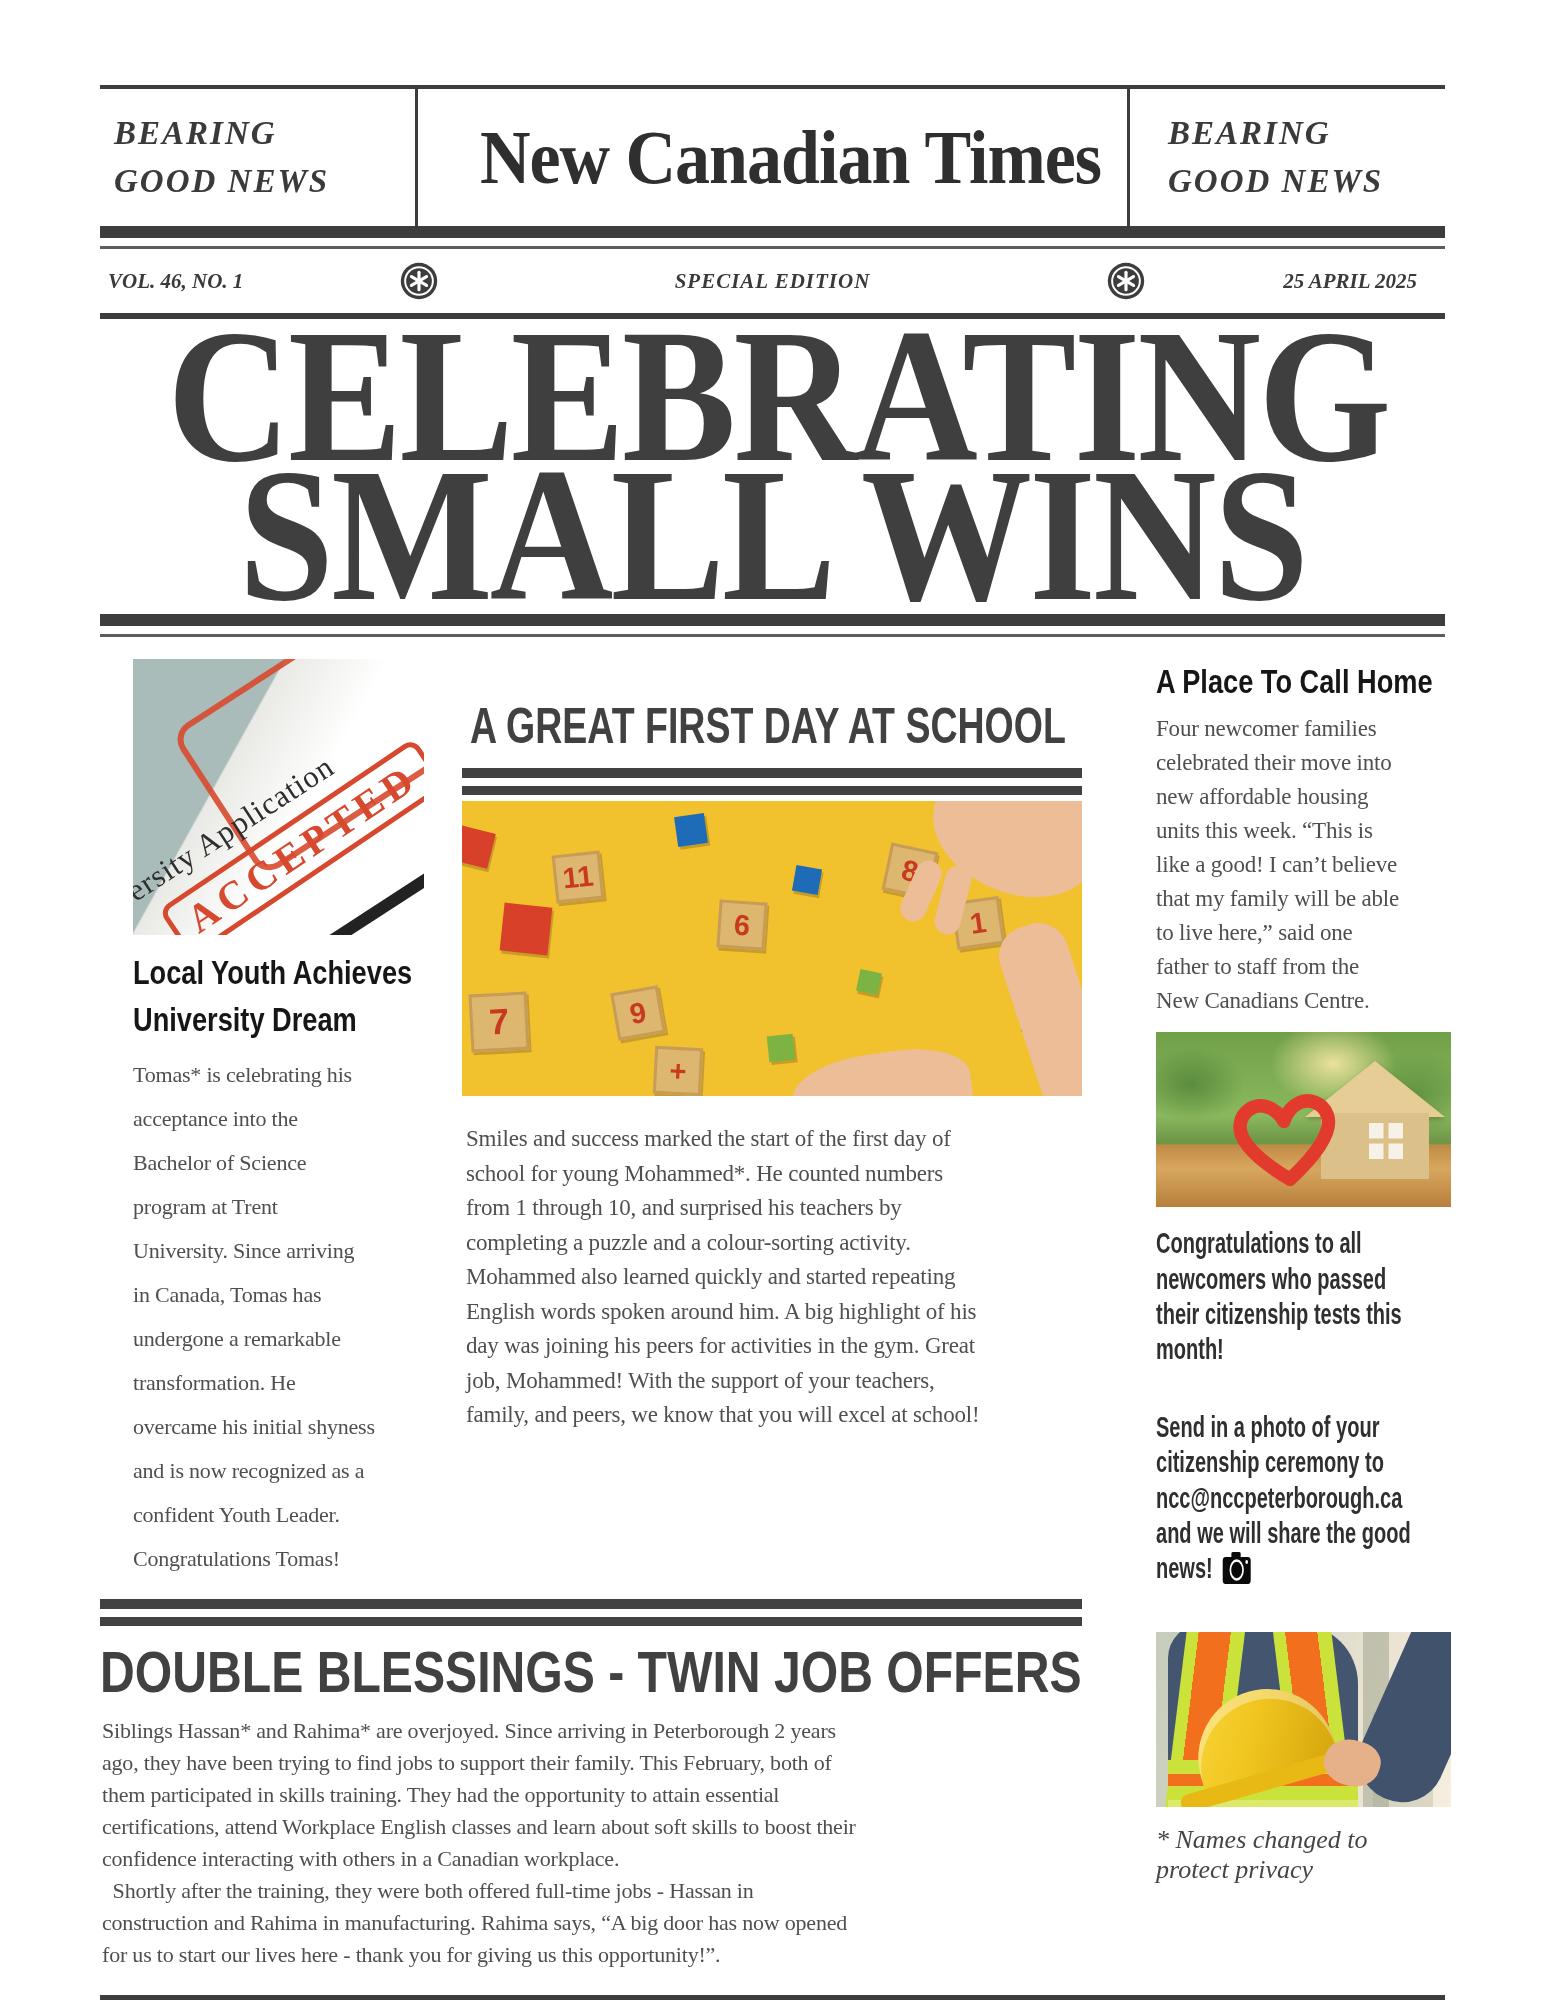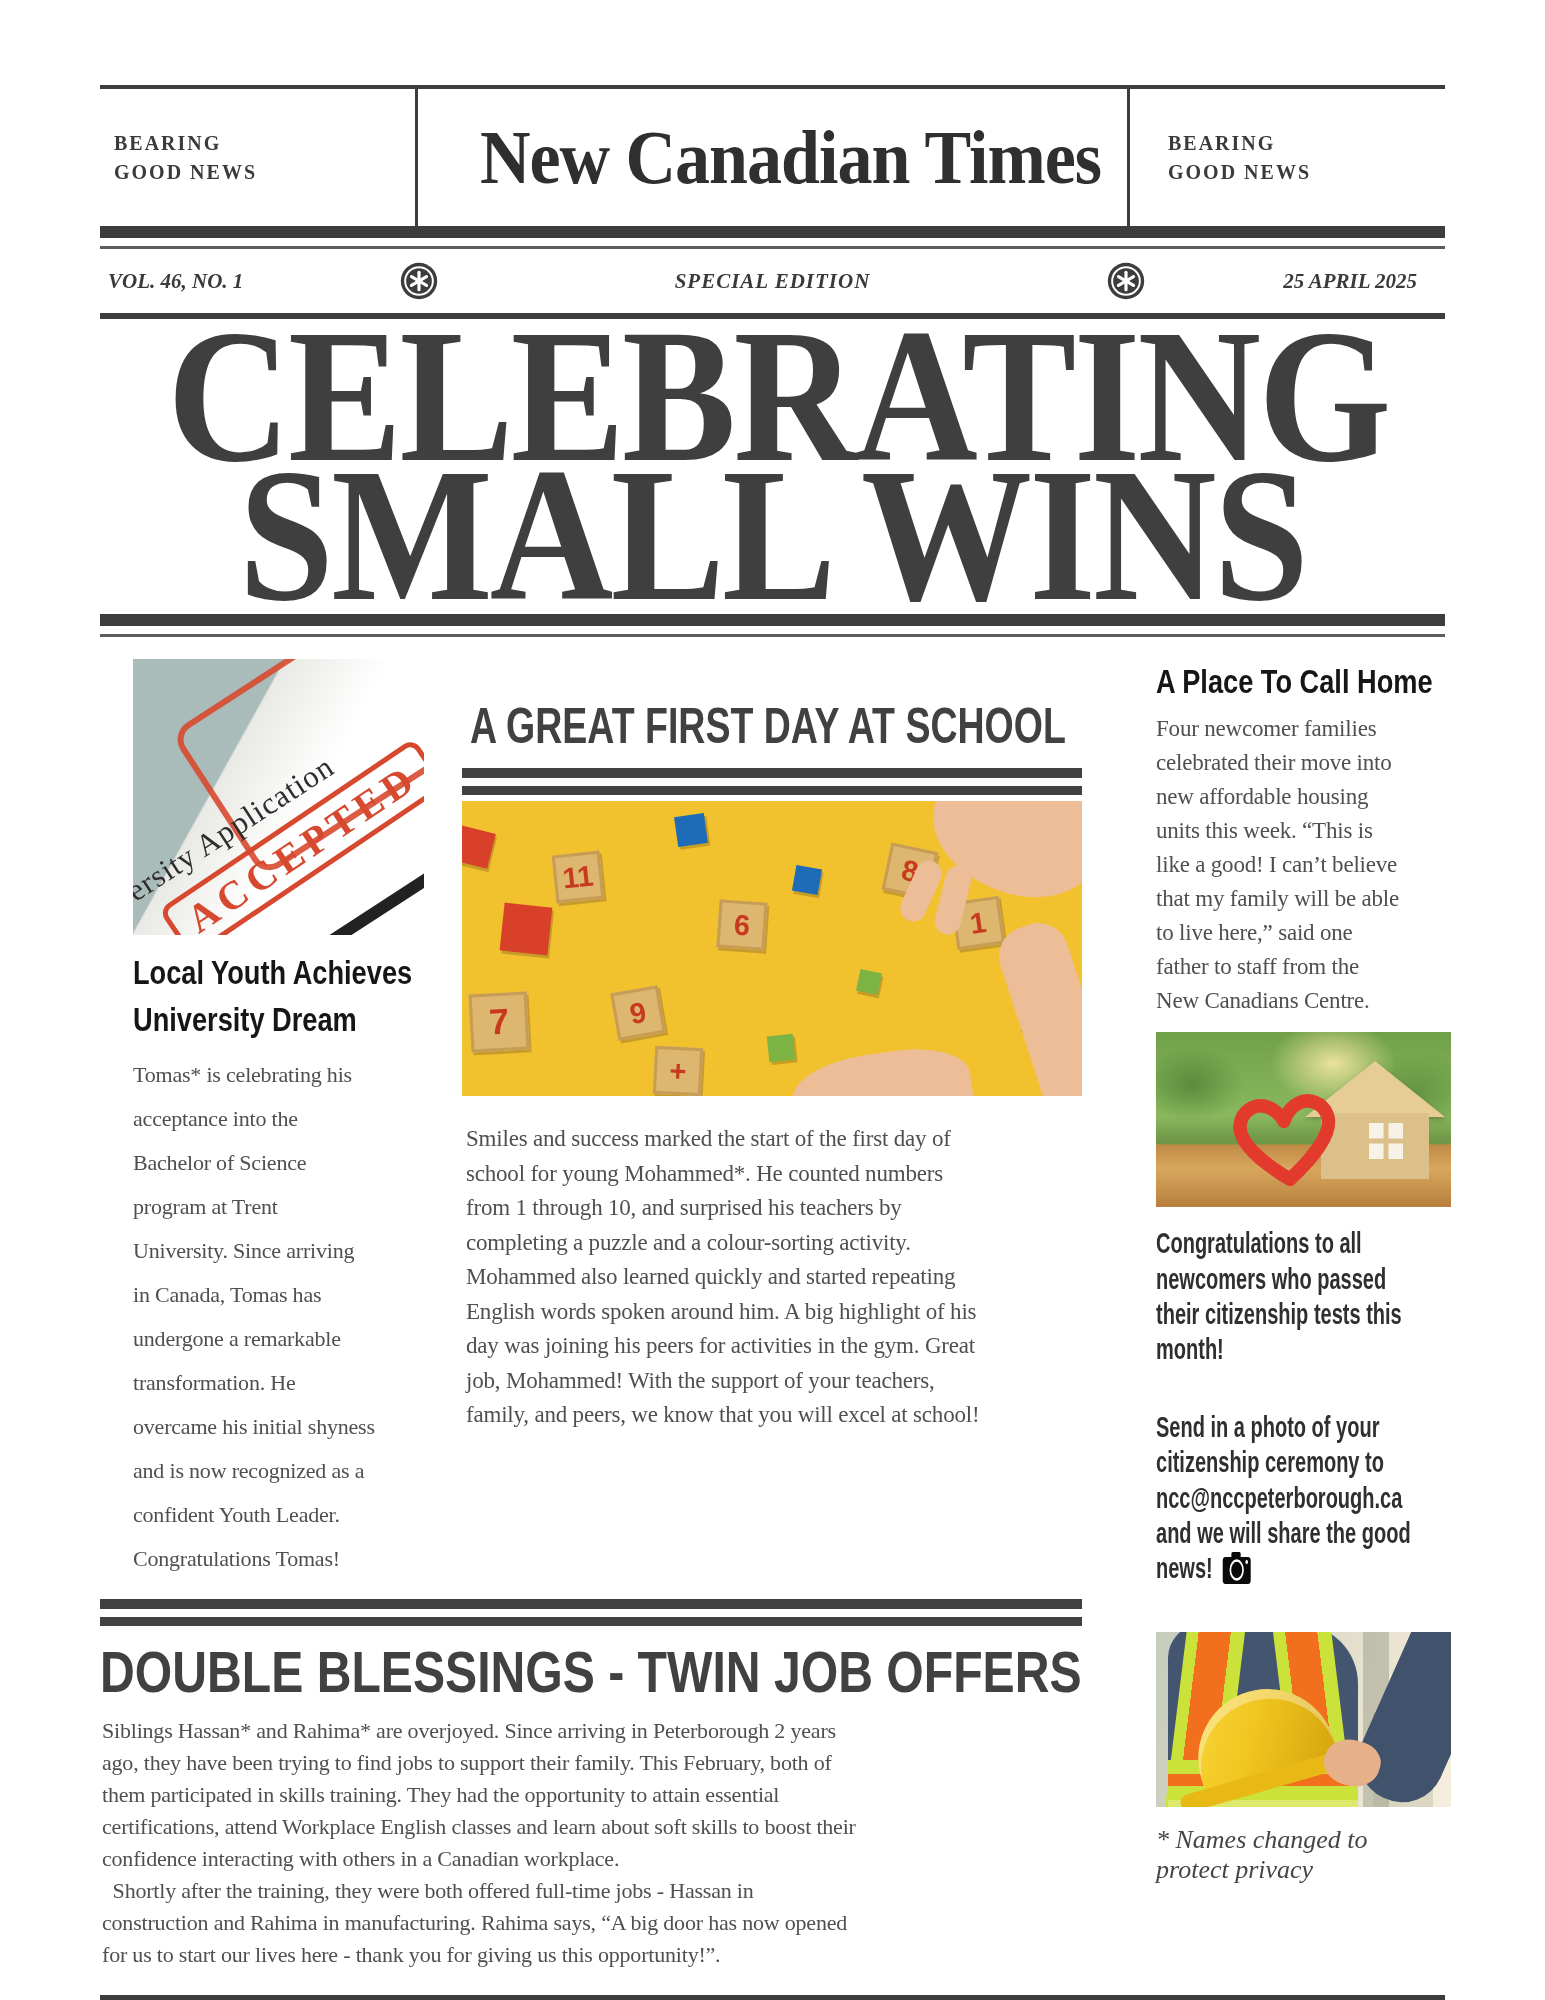--- a/index.html
+++ b/index.html
@@ -11,21 +11,21 @@
   
   .rule-top{height:4px;background:#3d3d3d;}
   .rule-thick{height:12px;background:#3d3d3d;}
   .rule-thin{height:3px;background:#5d5d5d;}
   .rule-mid{height:6px;background:#3d3d3d;}
 
   
   .masthead{display:flex;align-items:stretch;height:137px;}
   .mast-cell{width:315px;display:flex;align-items:center;}
   .mast-cell.right{justify-content:flex-start;padding-left:24px;box-sizing:border-box;}
-  .tagline{font-weight:bold;font-size:20px;letter-spacing:2px;
+  .tagline{font-style:italic;font-weight:bold;font-size:33px;letter-spacing:2px;
            line-height:1.45;color:#3a3a3a;padding-left:14px;}
   .mast-center{flex:1;display:flex;align-items:center;justify-content:center;
                border-left:3px solid #3d3d3d;border-right:3px solid #3d3d3d;padding-left:36px;}
   .mast-title{font-weight:bold;font-size:70px;letter-spacing:-1px;color:#2f2f2f;white-space:nowrap;
               transform:scaleY(1.08);}
 
   .gap8{height:8px;}
 
   
   .info-bar{display:flex;align-items:center;height:64px;

